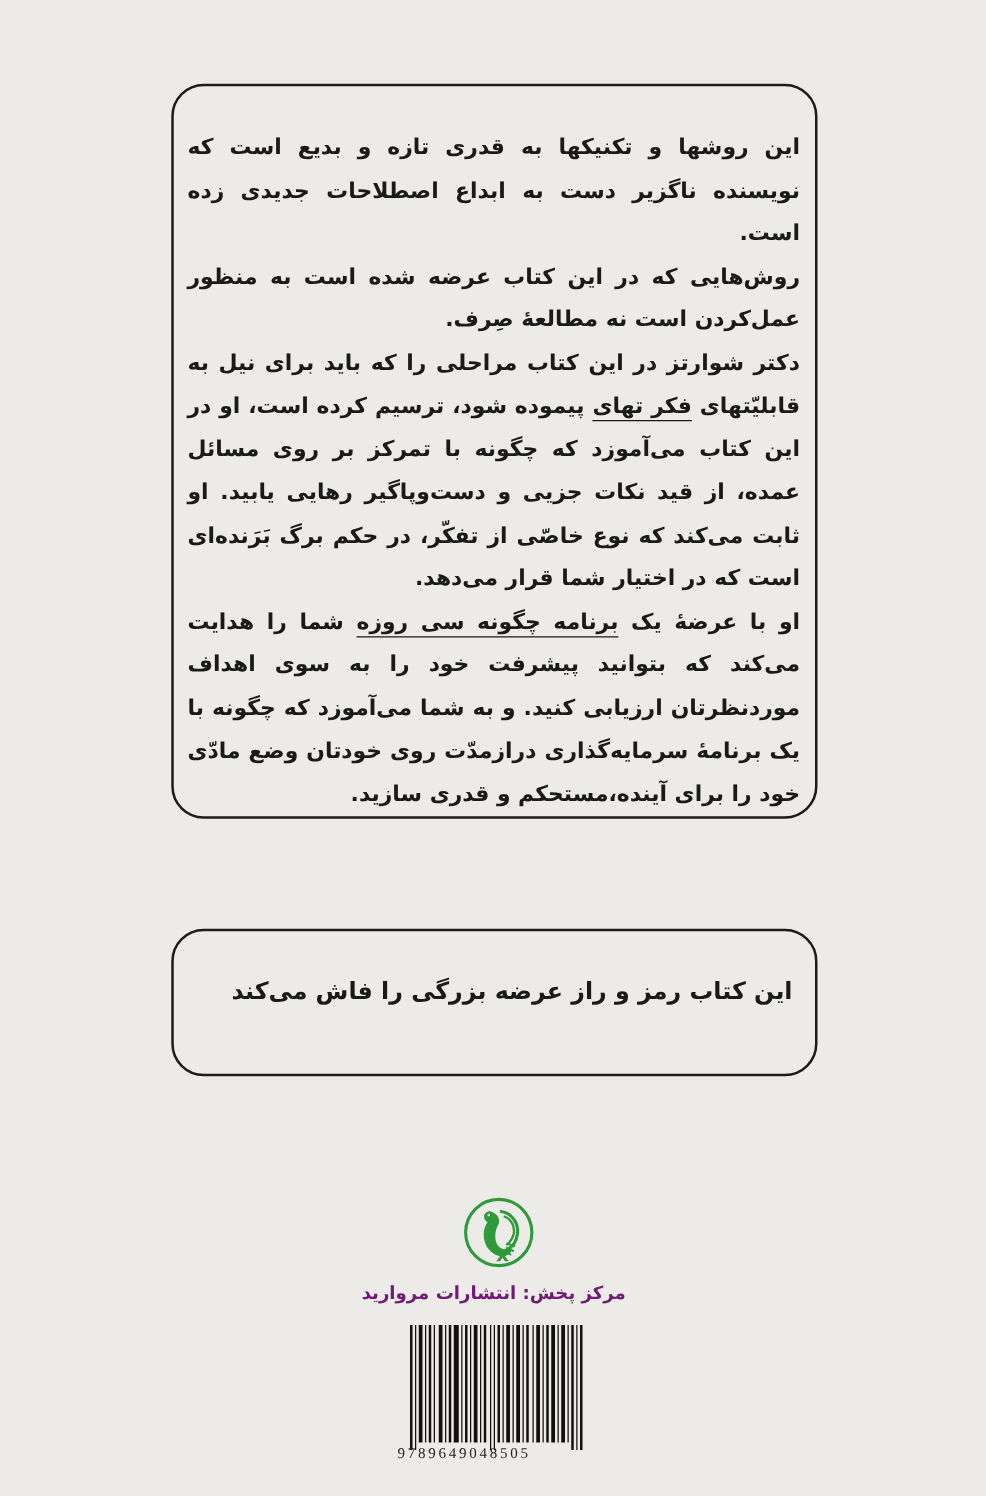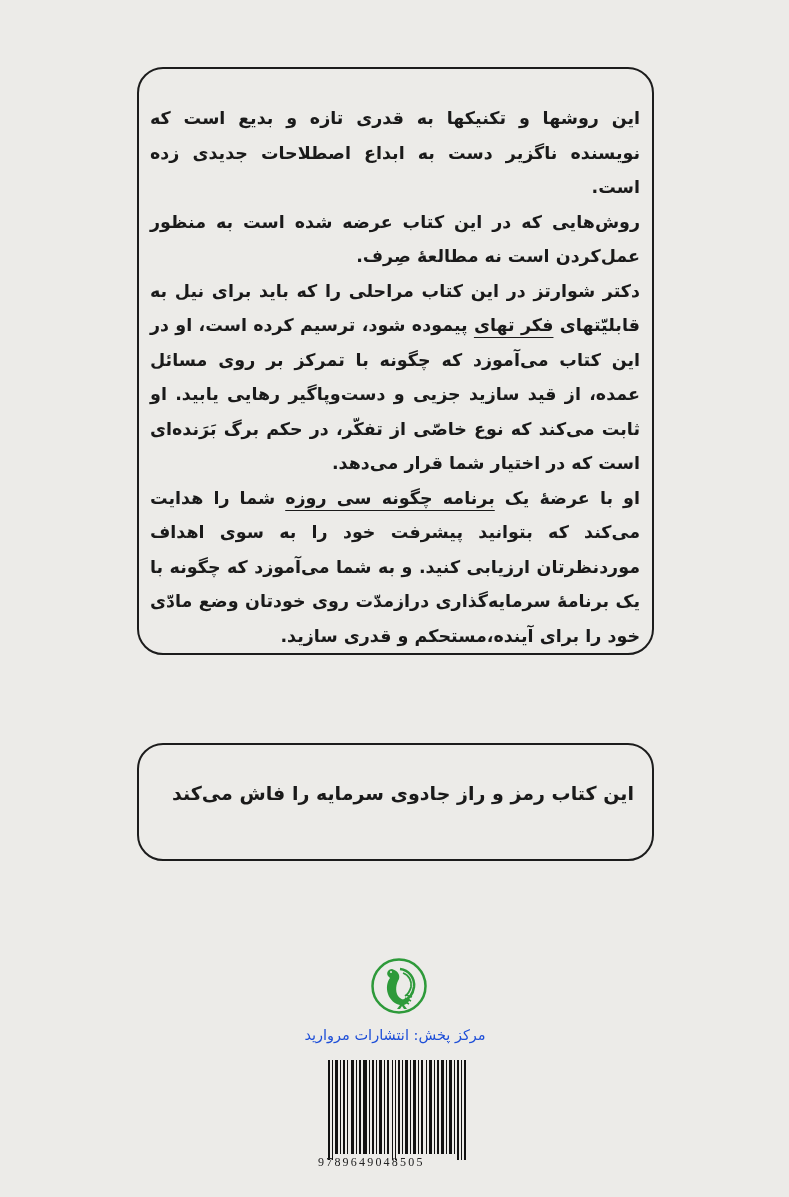--- a/index.html
+++ b/index.html
@@ -72,22 +72,22 @@
       height: 58px;
     }
     .publisher {
       position: absolute;
       left: 280px;
       top: 1027px;
       width: 230px;
       direction: rtl;
       text-align: center;
       font-size: 14.5px;
-      font-weight: normal;
-      color: #1d4ed8;
+      font-weight: bold;
+      color: #701a75;
     }
     .barcode {
       position: absolute;
       left: 328px;
       top: 1060px;
       width: 140px;
       height: 102px;
     }
     .isbn {
       position: absolute;
@@ -100,26 +100,26 @@
       color: #222;
     }
   </style>
 </head>
 <body>
 
 <div class="main-box"></div>
 <div class="main-text">
   <p><span>این روشها و تکنیکها به قدری تازه و بدیع است که نویسنده ناگزیر دست به ابداع اصطلاحات جدیدی زده است.</span></p>
   <p><span>روش‌هایی که در این کتاب عرضه شده است به منظور عمل‌کردن است نه مطالعهٔ صِرف.</span></p>
-  <p><span>دکتر شوارتز در این کتاب مراحلی را که باید برای نیل به قابلیّتهای  </span><span class="u">فکر تهای</span><span> پیموده شود، ترسیم کرده است، او در این کتاب می‌آموزد که چگونه با تمرکز بر روی مسائل عمده، از قید سازید جزیی و دست‌وپاگیر رهایی یابید. او ثابت می‌کند که نوع خاصّی از تفکّر، در حکم برگ بَرَنده‌ای است که در اختیار شما قرار می‌دهد.</span></p>
+  <p><span>دکتر شوارتز در این کتاب مراحلی را که باید برای نیل به قابلیّتهای  </span><span class="u">فکر تهای</span><span> پیموده شود، ترسیم کرده است، او در این کتاب می‌آموزد که چگونه با تمرکز بر روی مسائل عمده، از قید نکات جزیی و دست‌وپاگیر رهایی یابید. او ثابت می‌کند که نوع خاصّی از تفکّر، در حکم برگ بَرَنده‌ای است که در اختیار شما قرار می‌دهد.</span></p>
   <p><span>او با عرضهٔ یک </span><span class="u">برنامه چگونه سی روزه</span><span> شما را هدایت می‌کند که بتوانید پیشرفت خود را به سوی اهداف موردنظرتان ارزیابی کنید. و به شما می‌آموزد که چگونه با یک برنامهٔ سرمایه‌گذاری درازمدّت روی خودتان وضع مادّی خود را برای آینده،مستحکم و قدری سازید.</span></p>
 </div>
 
 <div class="tag-box"></div>
-<div class="tag-text">این کتاب رمز و راز جادوی سرمایه را فاش می‌کند</div>
+<div class="tag-text">این کتاب رمز و راز عرضه بزرگی را فاش می‌کند</div>
 
 <div class="logo">
   <svg width="58" height="58" viewBox="0 0 58 58">
     <circle cx="29" cy="29" r="26.5" fill="none" stroke="#2e9a3a" stroke-width="2.5"></circle>
     <path d="M22 12 c-4 0 -6 4 -4 7 l2 2 c-3 4 -4 10 -2 16 c2 6 7 10 12 11 l-3 4 l3 0 l2 -3 l2 3 l3 0 l-3 -4 c3 -1 5 -3 6 -6 c-4 2 -9 1 -12 -3 c-3 -5 -2 -12 1 -17 c1 -3 0 -8 -7 -10 z" fill="#2e9a3a"></path>
     <path d="M30 12 c9 1 15 9 14 18 c-1 7 -5 12 -11 14" fill="none" stroke="#2e9a3a" stroke-width="2.5"></path>
     <path d="M33 16 c6 2 9 8 8 14 c-1 4 -3 7 -6 9" fill="none" stroke="#2e9a3a" stroke-width="1.8"></path>
     <path d="M36 38 l6 2 M35 41 l6 3 M34 44 l5 3" stroke="#2e9a3a" stroke-width="1.6"></path>
     <circle cx="21" cy="15" r="1" fill="#ecebe8"></circle>
   </svg>

